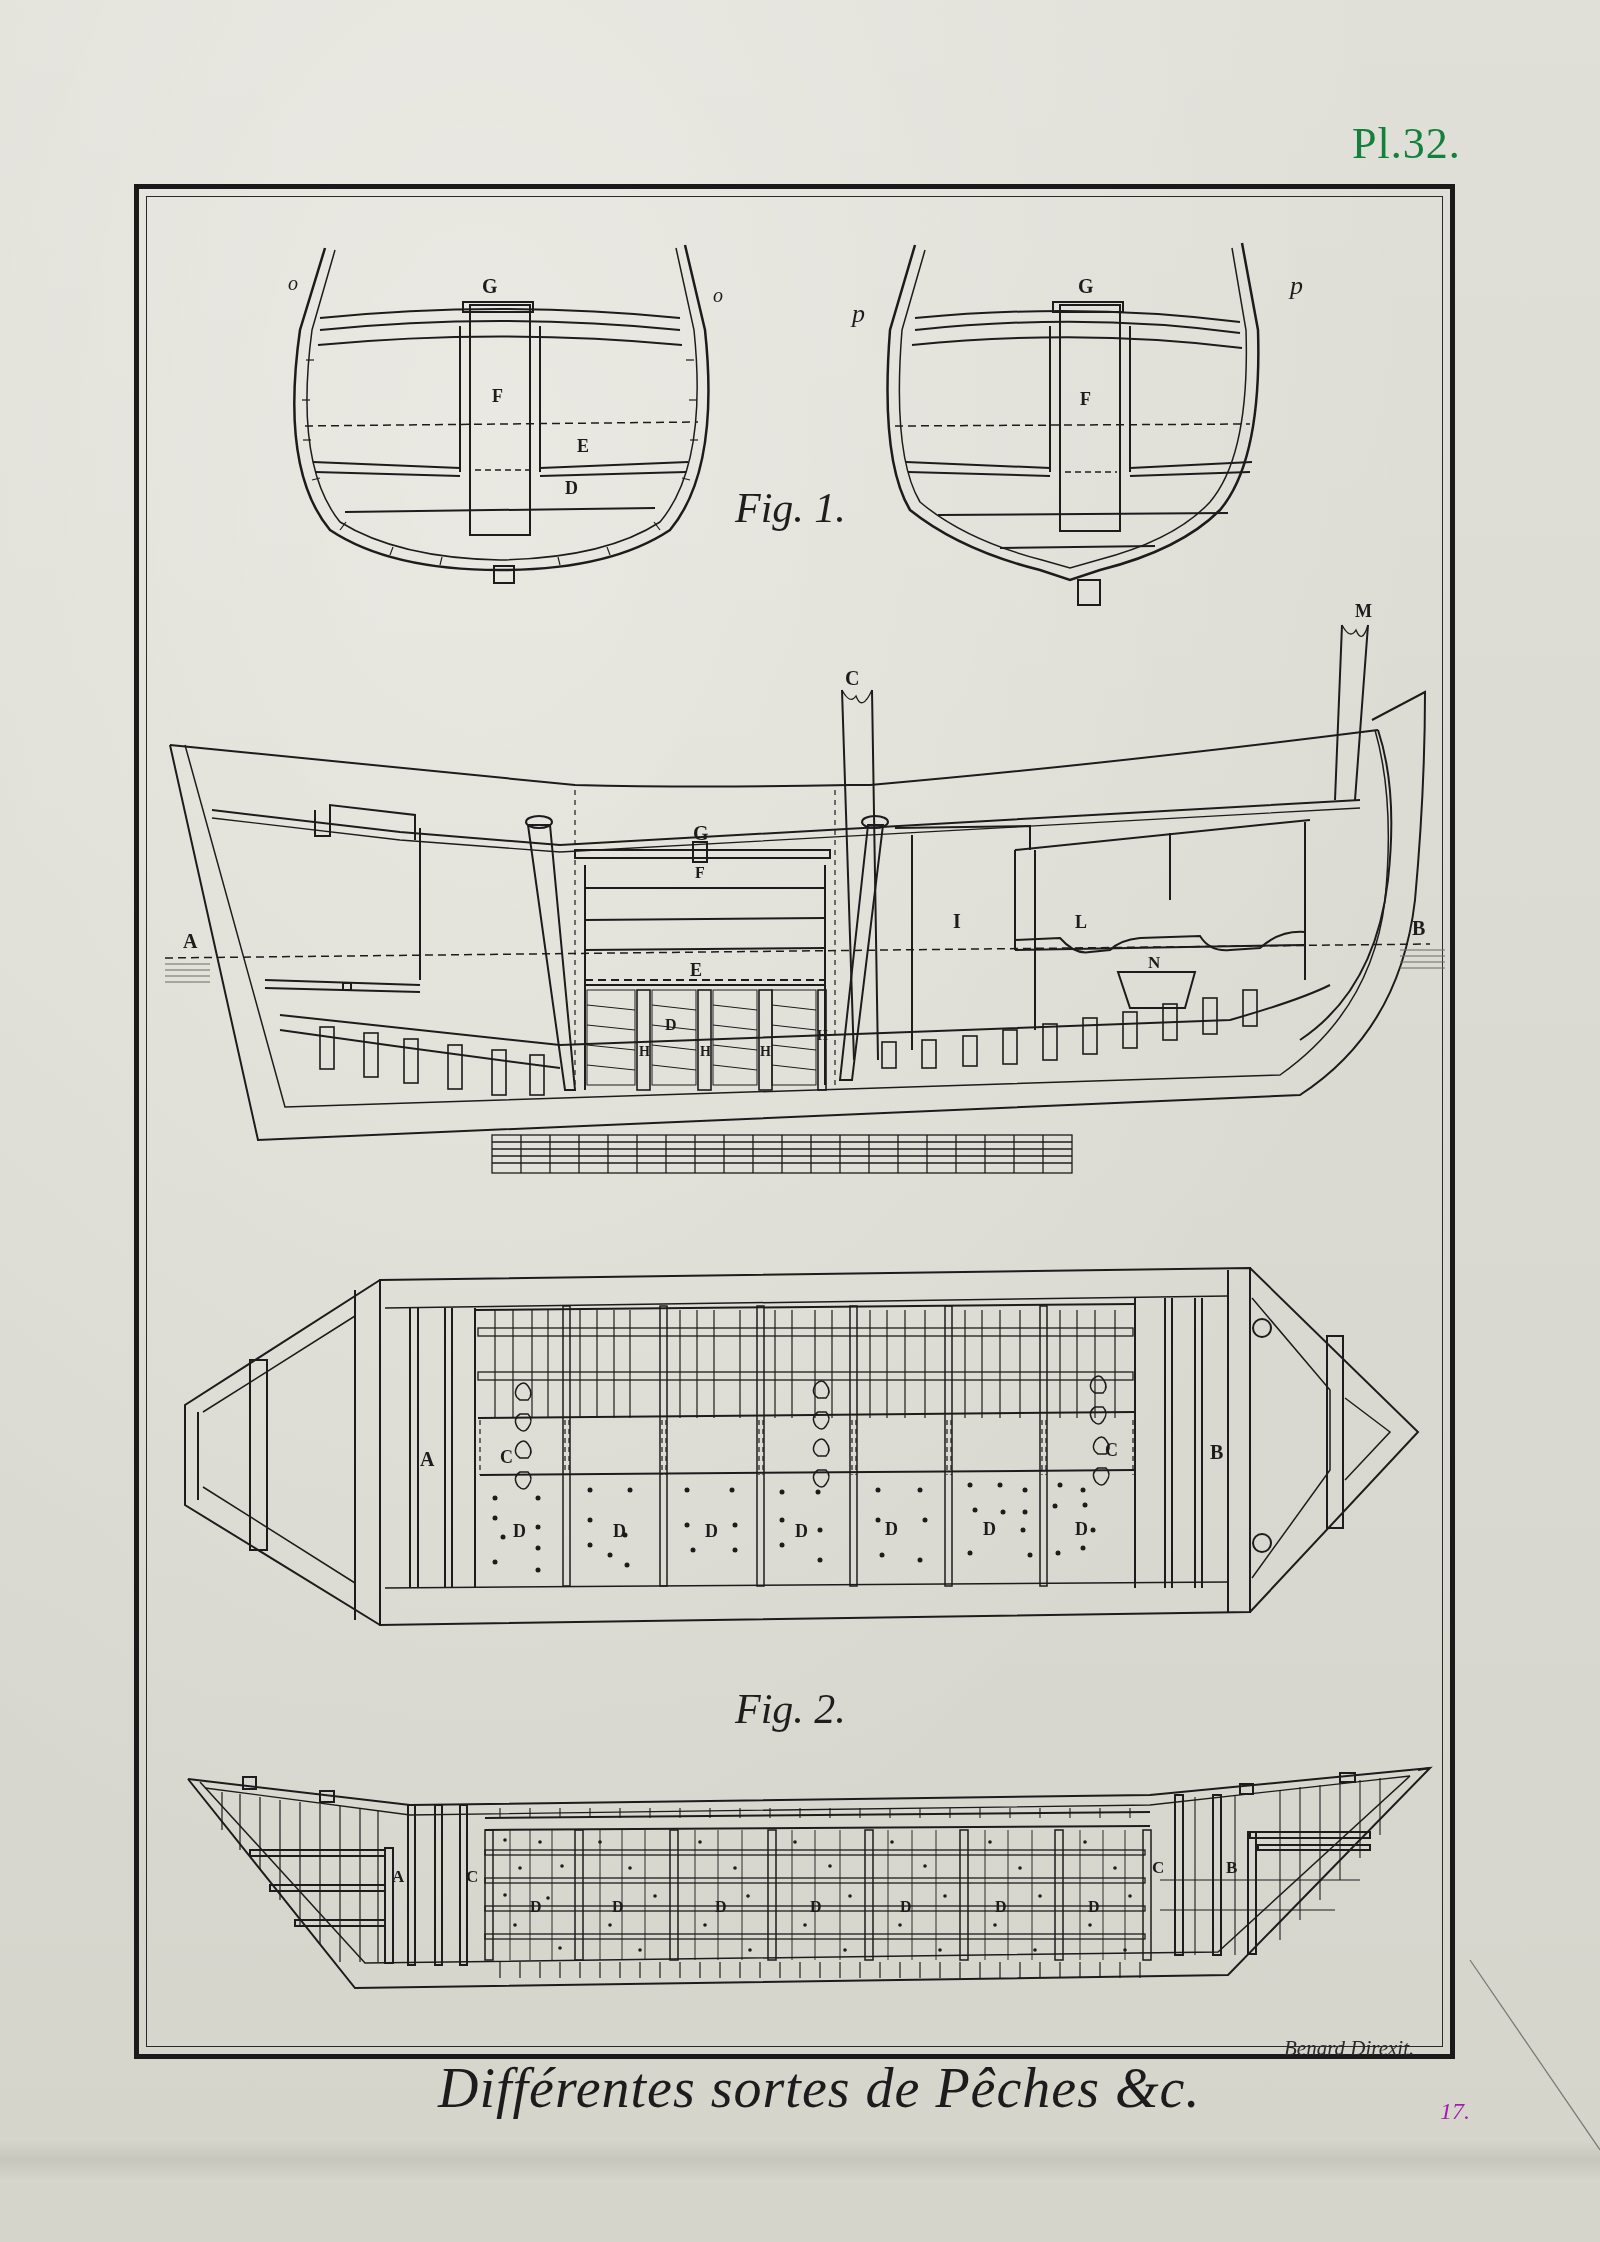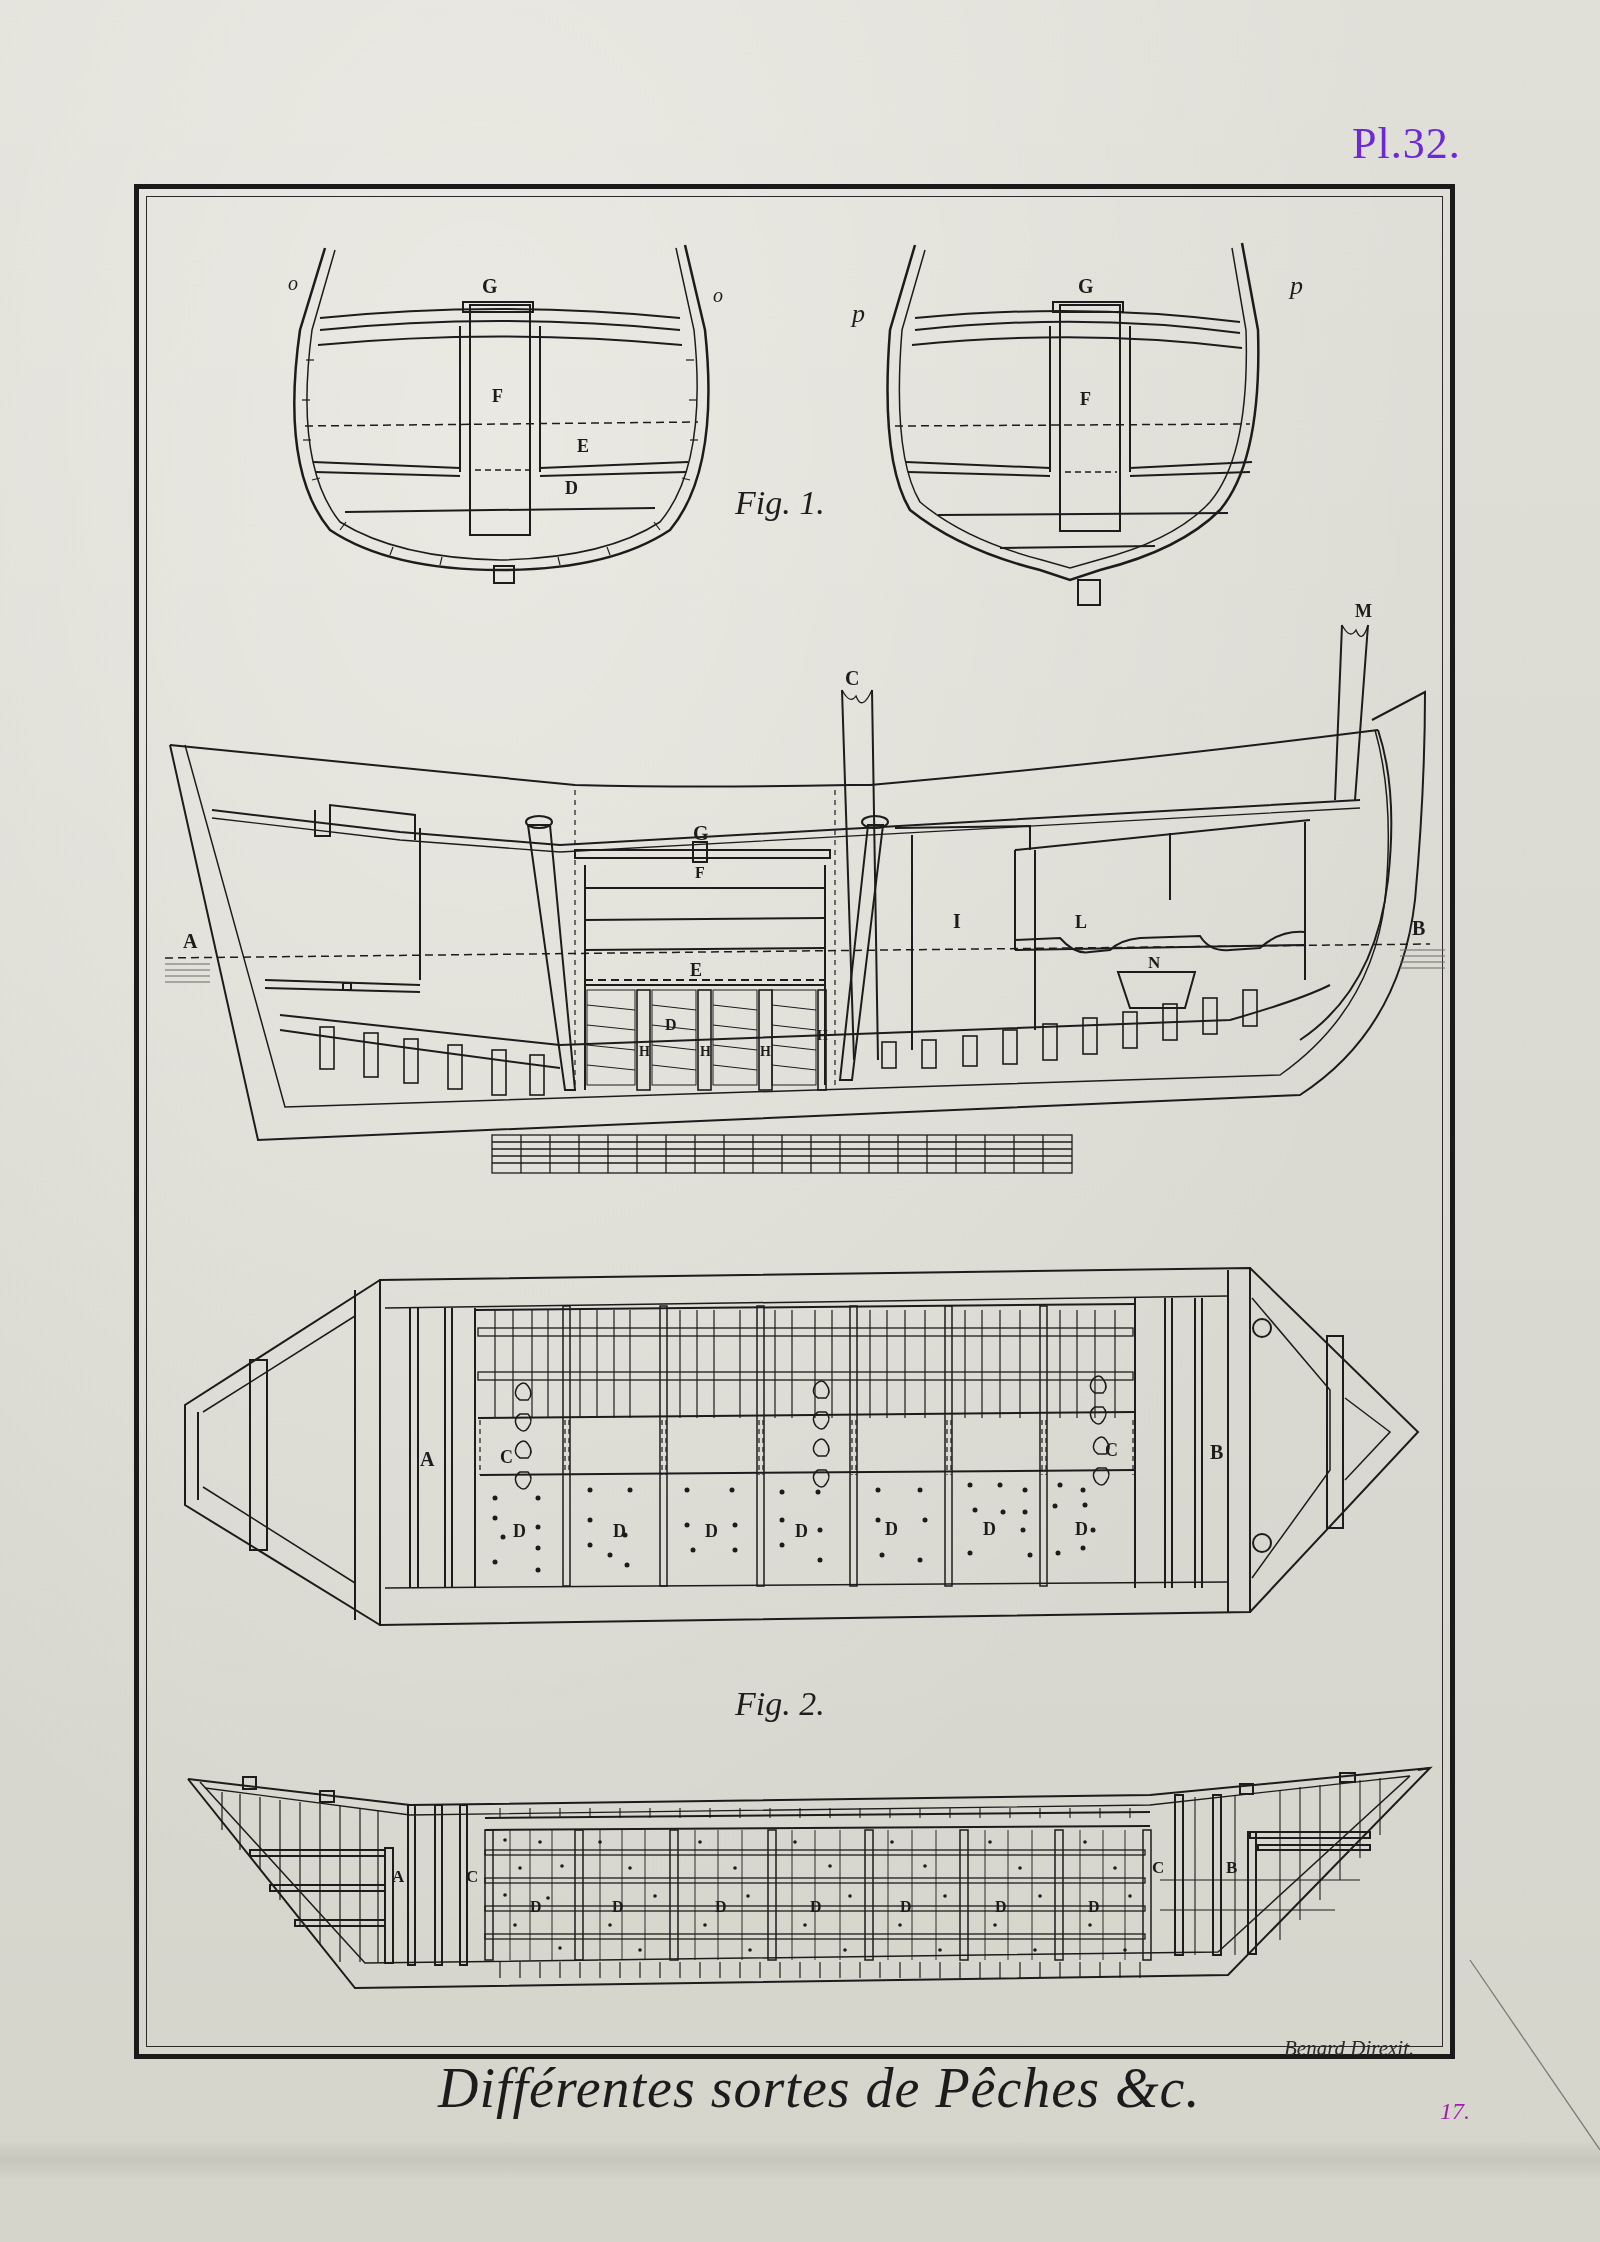--- a/index.html
+++ b/index.html
@@ -12,34 +12,34 @@
     position:absolute; inset:0;
     background:
       radial-gradient(ellipse at 30% 20%, rgba(255,255,250,0.35), rgba(0,0,0,0) 60%),
       linear-gradient(180deg, #e0dfd8 0%, #dad9d1 60%, #d6d5cc 100%);
   }
   .stain {
     position:absolute; left:0; right:0; top:2140px; height:40px;
     background:linear-gradient(180deg, rgba(0,0,0,0), rgba(90,90,80,0.12), rgba(0,0,0,0));
   }
   .plate-number {
-    position:absolute; left:1352px; top:118px; font-size:44px; color:#6d28d9;
+    position:absolute; left:1352px; top:118px; font-size:44px; color:#15803d;
     letter-spacing:1px;
   }
   .frame-outer {
     position:absolute; left:134px; top:184px; width:1321px; height:1875px;
     border:5px solid #1a1a1a; box-sizing:border-box;
   }
   .frame-inner {
     position:absolute; left:146px; top:196px; width:1297px; height:1851px;
     border:1.5px solid #2a2a2a; box-sizing:border-box;
   }
   svg.drawing { position:absolute; left:0; top:0; }
   .fig-label {
-    position:absolute; font-style:italic; font-size:34px; color:#1e1e1e;
+    position:absolute; font-style:italic; font-size:42px; color:#1e1e1e;
   }
   .title {
     position:absolute; left:430px; top:2056px; font-style:italic; font-size:56px;
     color:#1c1c1c; letter-spacing:1px;margin-left:8px;
   }
   .engraver {
     position:absolute; left:1284px; top:2036px; font-style:italic; font-size:21px; color:#2a2a2a;
   }
   .page-no {
     position:absolute; left:1440px; top:2098px; font-style:italic; font-size:24px; color:#a21caf;

